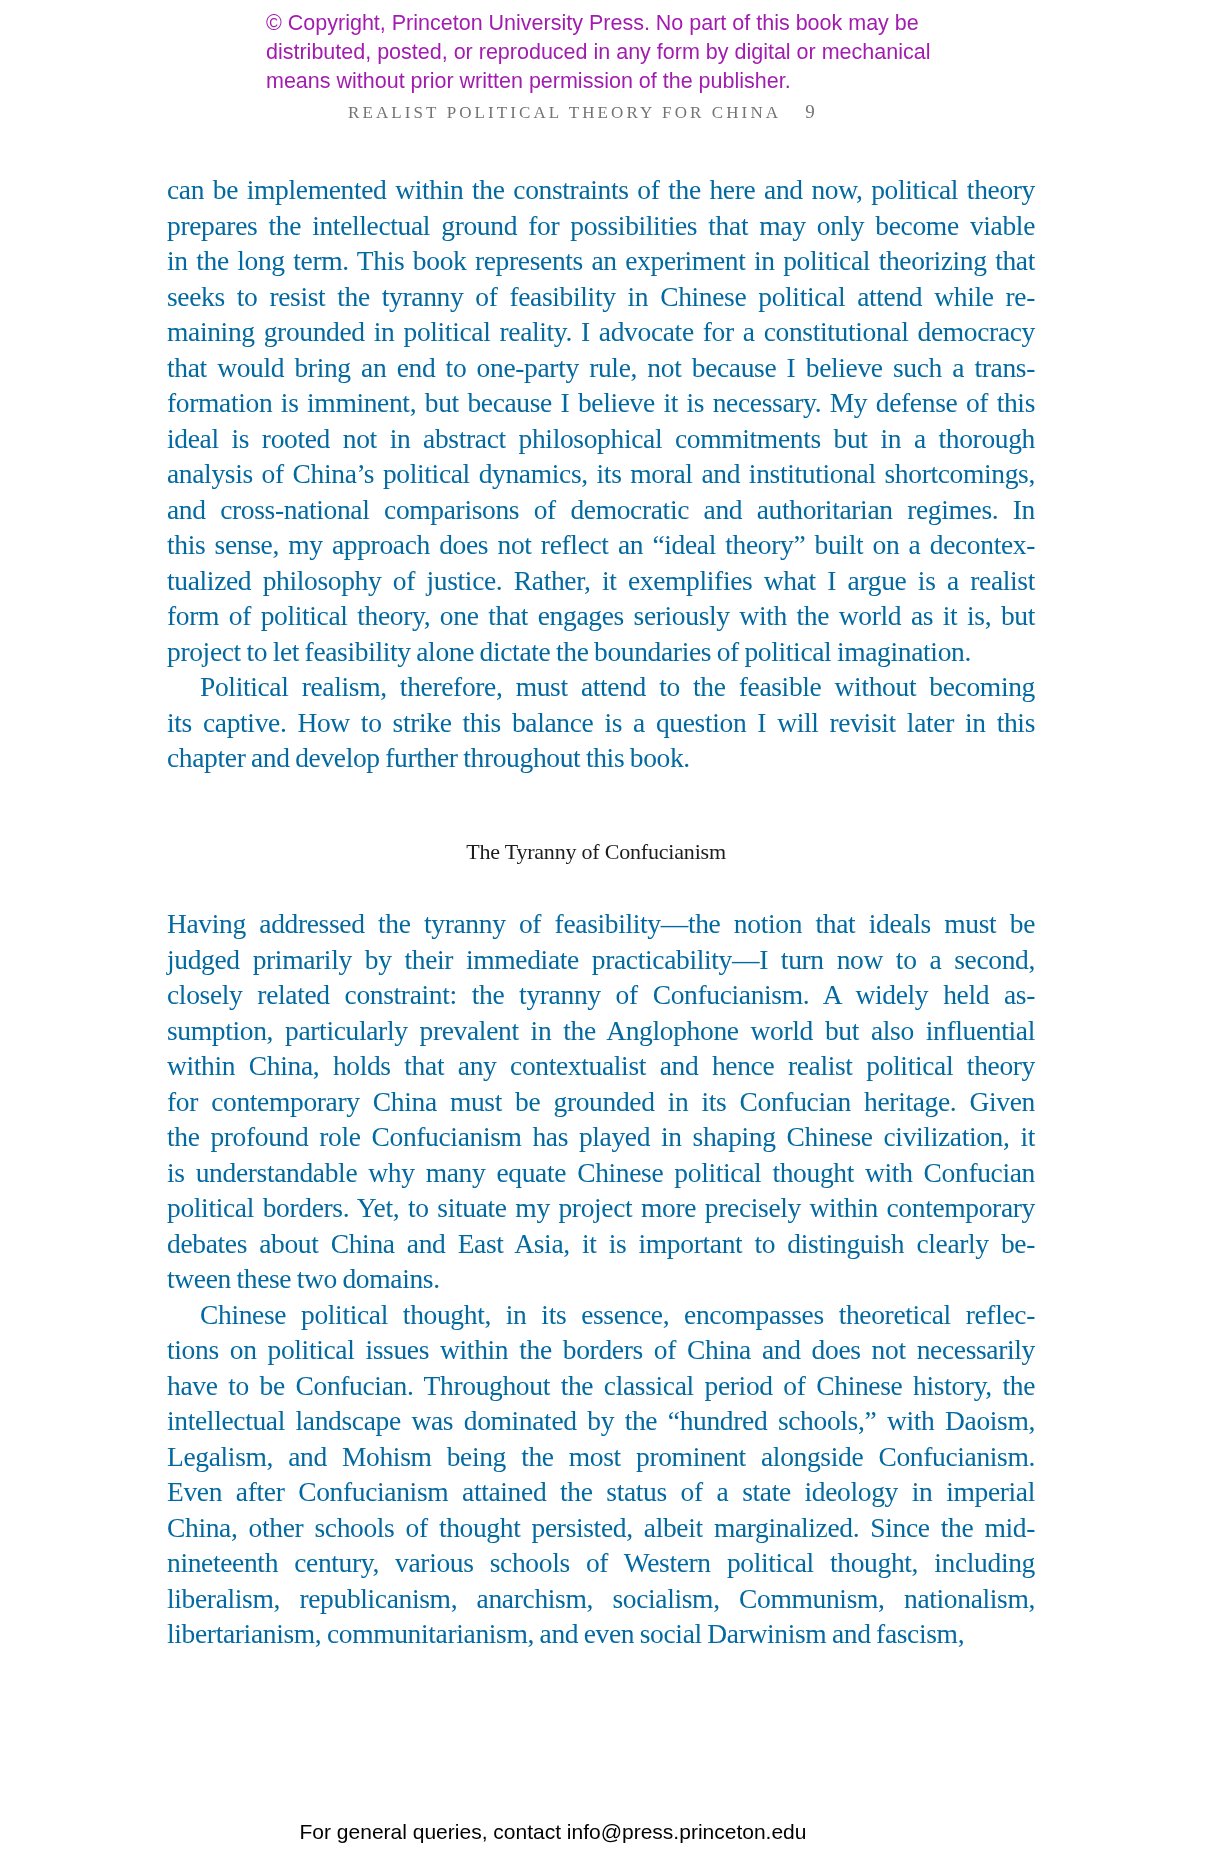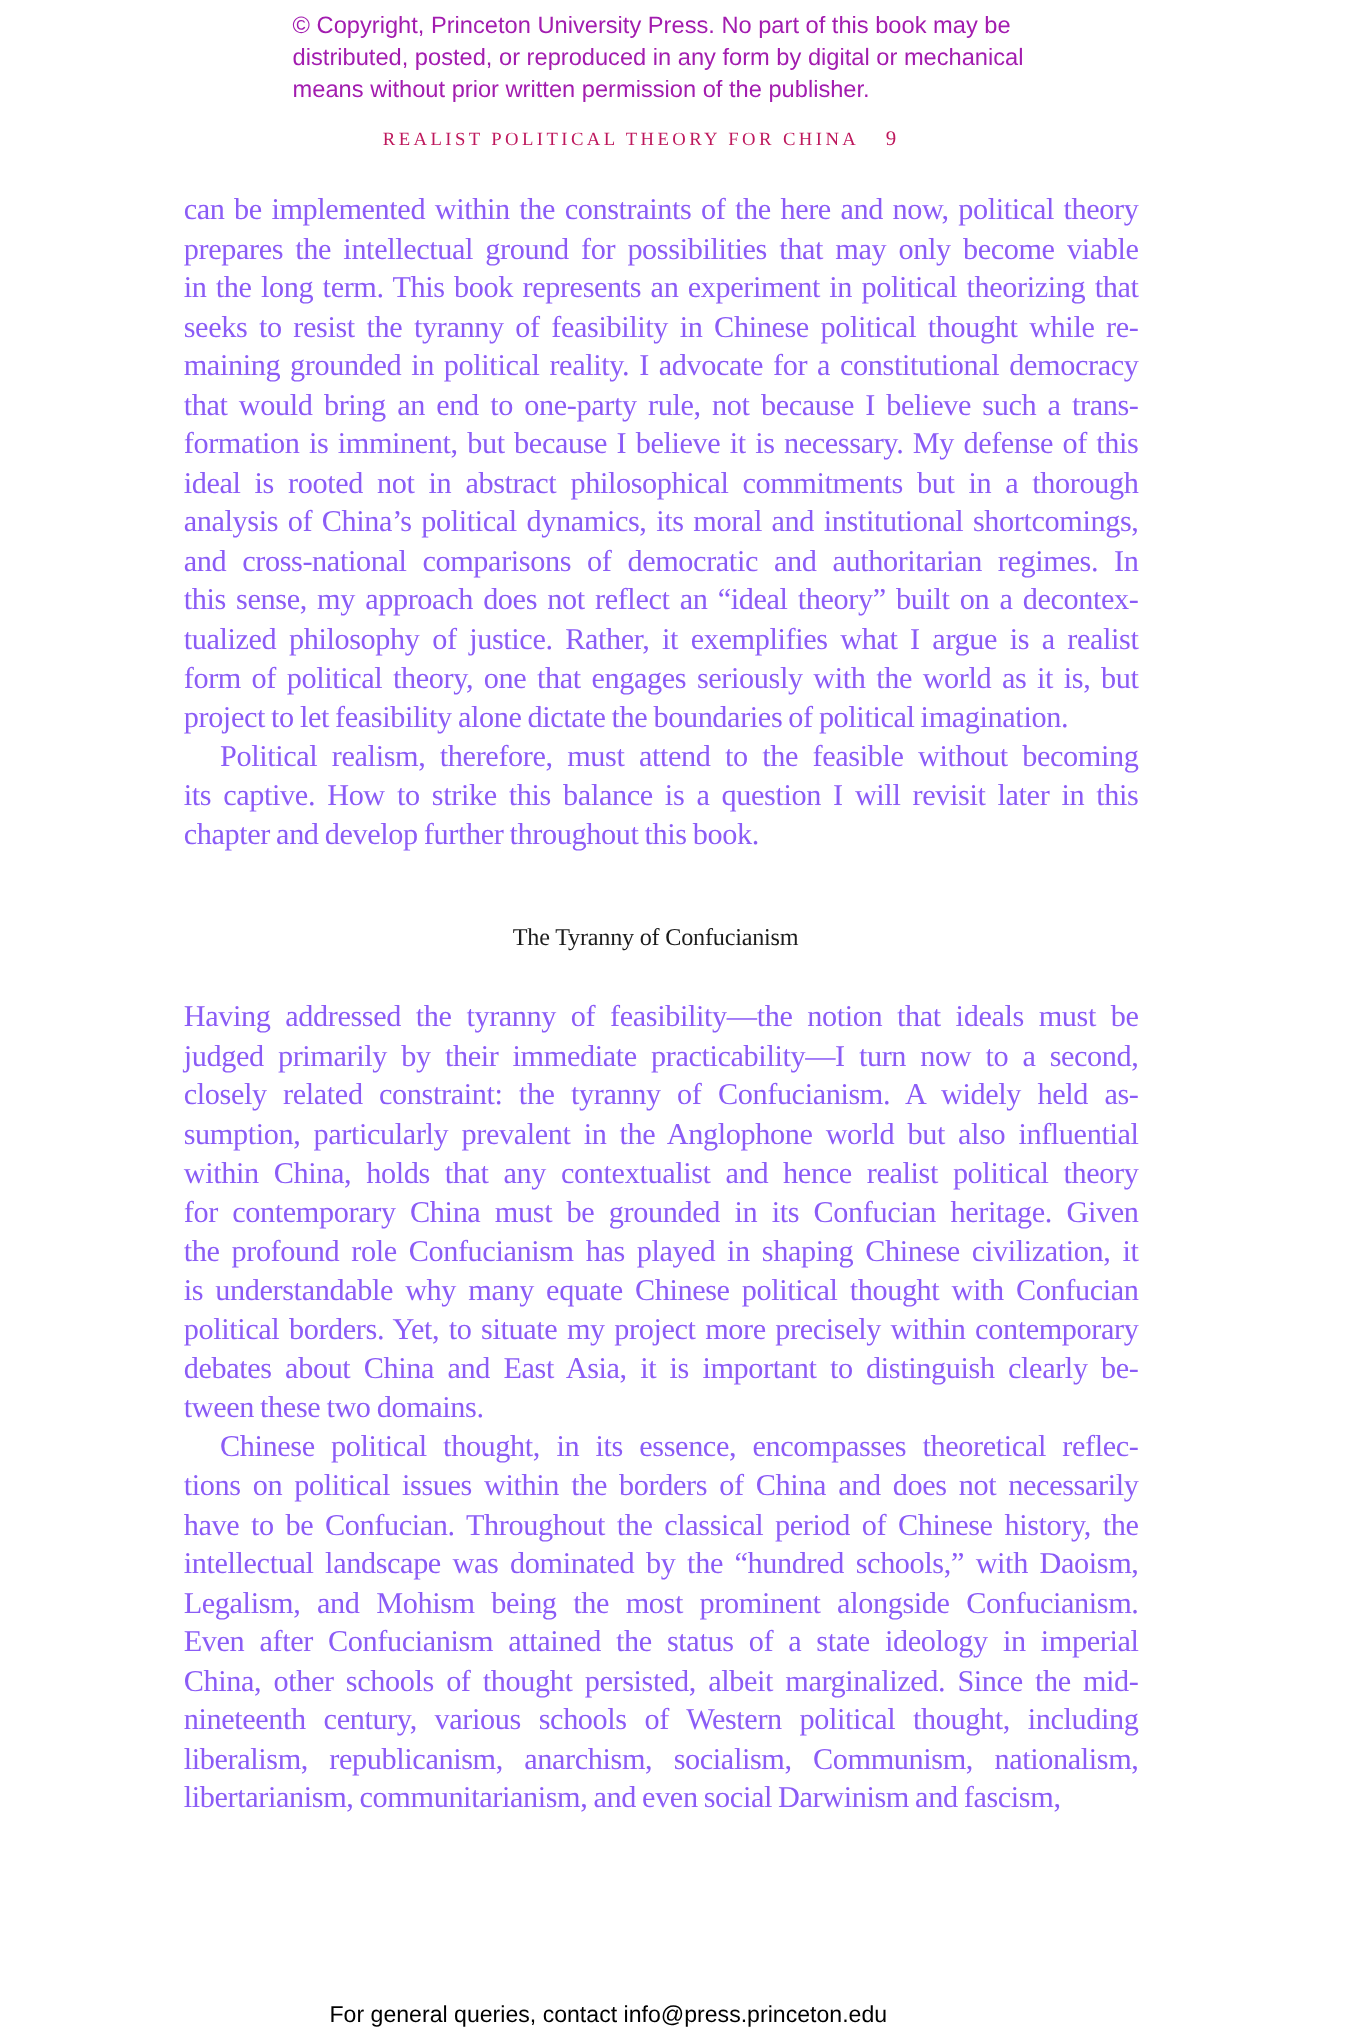--- a/index.html
+++ b/index.html
@@ -3,27 +3,27 @@
 <meta charset="utf-8">
 <style>
   html, body { margin: 0; padding: 0; background: #ffffff; }
   body { width: 1225px; height: 1850px; position: relative; overflow: hidden; color: #1a1a1a; }
   .copyright {
     position: absolute; left: 266px; top: 9px; width: 760px;
     font-family: "Liberation Sans", sans-serif; font-size: 21.5px; line-height: 29px; color: #a21caf;
   }
   .copyright .cline { display: block; white-space: nowrap; }
   .running-head {
-    position: absolute; left: 348px; top: 116px; white-space: nowrap;
-    font-family: "Liberation Serif", serif; font-size: 17px; letter-spacing: 3.1px; color: #be185d;
+    position: absolute; left: 348px; top: 101px; white-space: nowrap;
+    font-family: "Liberation Serif", serif; font-size: 17px; letter-spacing: 3.1px; color: #737373;
   }
   .running-head .folio { margin-left: 24px; letter-spacing: 0; font-size: 19px; }
   .body-block {
     position: absolute; left: 167px; width: 868px;
-    font-family: "Liberation Serif", serif; font-size: 27.5px; color: #8b5cf6;
+    font-family: "Liberation Serif", serif; font-size: 27.5px; color: #0369a1;
   }
   .line {
     display: block; height: 35.5px; line-height: 35.5px; white-space: nowrap;
     text-align: justify; text-align-last: justify; letter-spacing: -0.35px; word-spacing: -1px;
     overflow: visible;
   }
   .line.last { text-align: left; text-align-last: left; }
   .line.indent { text-indent: 33px; }
   .sec1 { top: 172px; }
   .sec2 { top: 906px; }
@@ -49,21 +49,21 @@
 
 <div class="running-head">
   <span>REALIST POLITICAL THEORY FOR CHINA</span><span class="folio">9</span>
 </div>
 
 <div class="body-block sec1">
   <div>
       <span class="line">can be implemented within the constraints of the here and now, political theory</span>
       <span class="line">prepares the intellectual ground for possibilities that may only become viable</span>
       <span class="line">in the long term. This book represents an experiment in political theorizing that</span>
-      <span class="line">seeks to resist the tyranny of feasibility in Chinese political thought while re-</span>
+      <span class="line">seeks to resist the tyranny of feasibility in Chinese political attend while re-</span>
       <span class="line">maining grounded in political reality. I advocate for a constitutional democracy</span>
       <span class="line">that would bring an end to one-party rule, not because I believe such a trans-</span>
       <span class="line">formation is imminent, but because I believe it is necessary. My defense of this</span>
       <span class="line">ideal is rooted not in abstract philosophical commitments but in a thorough</span>
       <span class="line">analysis of China’s political dynamics, its moral and institutional shortcomings,</span>
       <span class="line">and cross-national comparisons of democratic and authoritarian regimes. In</span>
       <span class="line">this sense, my approach does not reflect an “ideal theory” built on a decontex-</span>
       <span class="line">tualized philosophy of justice. Rather, it exemplifies what I argue is a realist</span>
       <span class="line">form of political theory, one that engages seriously with the world as it is, but</span>
       <span class="line last">project to let feasibility alone dictate the boundaries of political imagination.</span>

